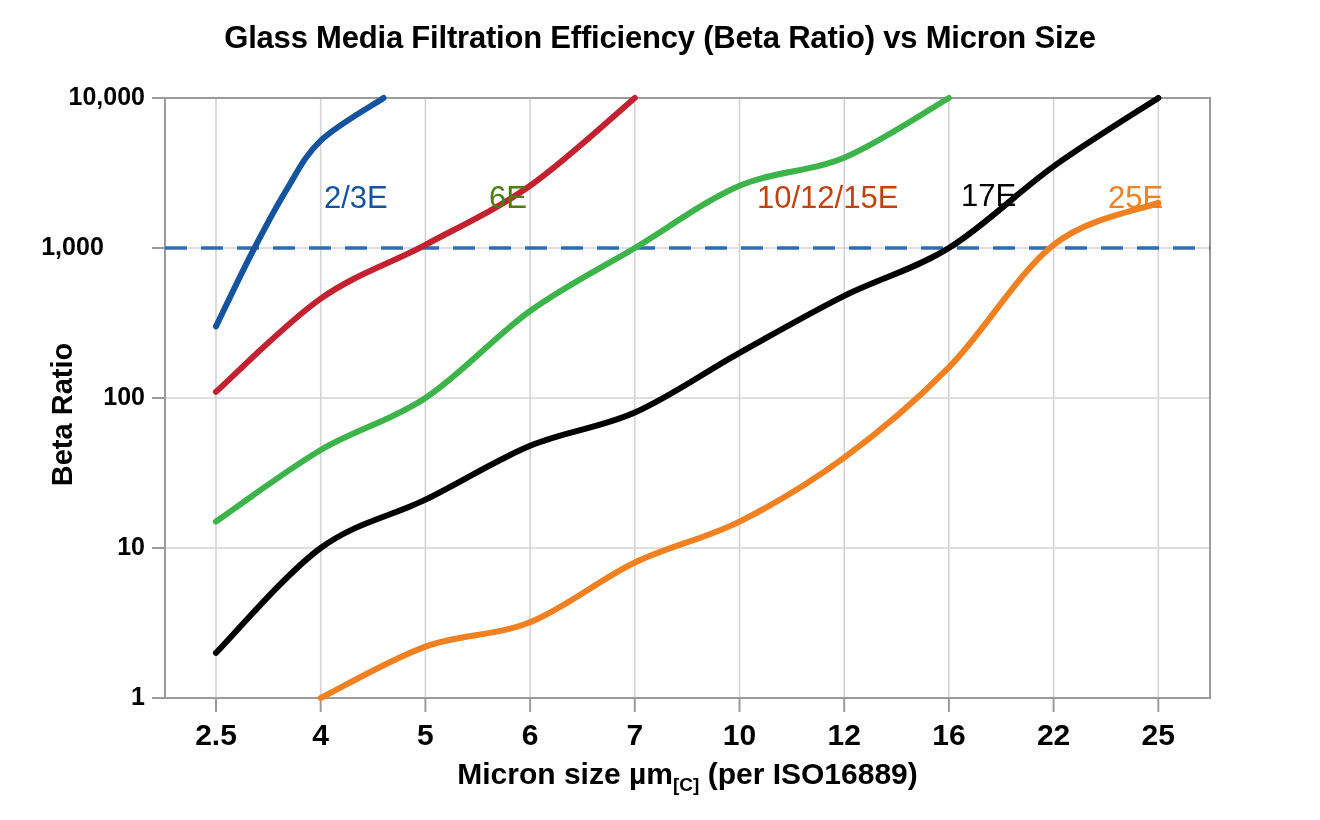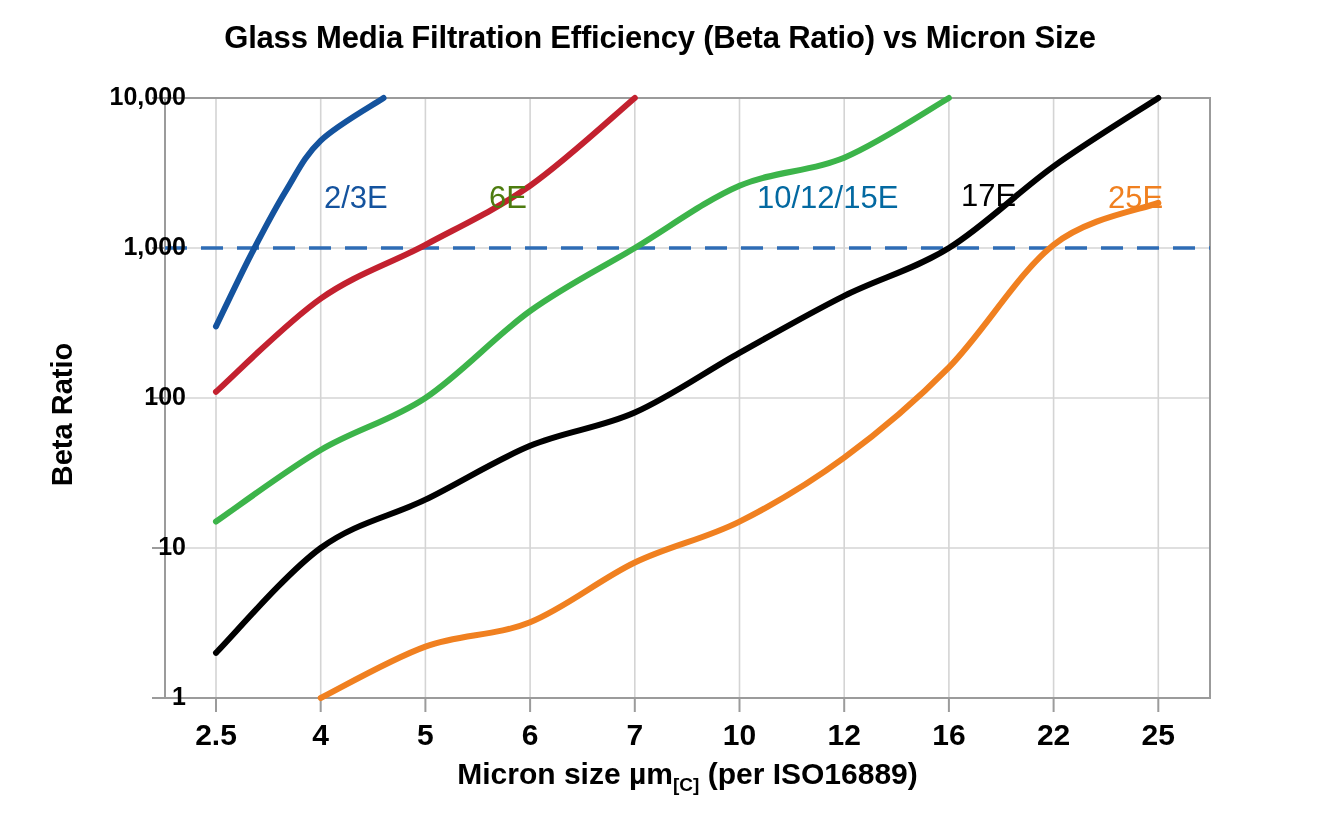--- a/index.html
+++ b/index.html
@@ -36,21 +36,20 @@
     left: 0;
     top: 0;
   }
   .ytick-label {
     position: absolute;
     text-align: right;
     font-size: 25px;
     font-weight: bold;
     color: #000000;
     white-space: nowrap;
-    padding-left: 41px;
   }
   .xtick-label {
     position: absolute;
     text-align: center;
     font-size: 30px;
     font-weight: bold;
     color: #000000;
     white-space: nowrap;
   }
   #ylabel {
@@ -142,39 +141,39 @@
         <path d="M 216.00 521.59 C 233.45 509.66, 285.80 470.62, 320.70 450.02 C 355.60 429.42, 390.50 421.16, 425.40 398.00 C 460.30 374.84, 495.20 336.03, 530.10 311.03 C 565.00 286.03, 599.90 268.88, 634.80 248.00 C 669.70 227.12, 704.60 200.81, 739.50 185.75 C 774.40 170.70, 809.30 172.32, 844.20 157.69 C 879.10 143.07, 931.45 107.95, 948.90 98.00" fill="none" stroke="#3CB44A" stroke-width="6" stroke-linecap="round" stroke-linejoin="round"></path>
         <path d="M 216.00 652.85 C 233.45 635.37, 285.80 573.53, 320.70 548.00 C 355.60 522.47, 390.50 516.70, 425.40 499.67 C 460.30 482.64, 495.20 460.34, 530.10 445.81 C 565.00 431.29, 599.90 428.03, 634.80 412.54 C 669.70 397.04, 704.60 372.30, 739.50 352.85 C 774.40 333.39, 809.30 313.29, 844.20 295.81 C 879.10 278.34, 914.00 269.57, 948.90 248.00 C 983.80 226.43, 1018.70 191.39, 1053.60 166.39 C 1088.50 141.39, 1140.85 109.40, 1158.30 98.00" fill="none" stroke="#000000" stroke-width="6" stroke-linecap="round" stroke-linejoin="round"></path>
         <path d="M 320.70 698.00 C 338.15 689.44, 390.50 659.27, 425.40 646.64 C 460.30 634.01, 495.20 636.24, 530.10 622.23 C 565.00 608.21, 599.90 579.31, 634.80 562.54 C 669.70 545.76, 704.60 539.06, 739.50 521.59 C 774.40 504.11, 809.30 483.39, 844.20 457.69 C 879.10 431.99, 914.00 402.86, 948.90 367.38 C 983.80 331.90, 1018.70 272.24, 1053.60 244.82 C 1088.50 217.40, 1140.85 209.84, 1158.30 202.85" fill="none" stroke="#F08020" stroke-width="6" stroke-linecap="round" stroke-linejoin="round"></path>
       </g>
   </svg>
 
   <div id="ytick-layer">
       <div class="ytick-label" style="left: 0px; width: 145px; top: 682px;">1</div>
       <div class="ytick-label" style="left: 0px; width: 145px; top: 532px;">10</div>
       <div class="ytick-label" style="left: 0px; width: 145px; top: 382px;">100</div>
-      <div class="ytick-label" style="left: 0px; width: 145px; top: 232px;">1,000</div>
+      <div class="ytick-label" style="left: 0px; width: 145px; top: 232px; text-align: center;">1,000</div>
       <div class="ytick-label" style="left: 0px; width: 145px; top: 82px;">10,000</div>
     </div>
   <div id="xtick-layer">
       <div class="xtick-label" style="left: 166px; width: 100px; top: 718px;">2.5</div>
       <div class="xtick-label" style="left: 270.7px; width: 100px; top: 718px;">4</div>
       <div class="xtick-label" style="left: 375.4px; width: 100px; top: 718px;">5</div>
       <div class="xtick-label" style="left: 480.1px; width: 100px; top: 718px;">6</div>
       <div class="xtick-label" style="left: 584.8px; width: 100px; top: 718px;">7</div>
       <div class="xtick-label" style="left: 689.5px; width: 100px; top: 718px;">10</div>
       <div class="xtick-label" style="left: 794.2px; width: 100px; top: 718px;">12</div>
       <div class="xtick-label" style="left: 898.9px; width: 100px; top: 718px;">16</div>
       <div class="xtick-label" style="left: 1003.6px; width: 100px; top: 718px;">22</div>
       <div class="xtick-label" style="left: 1108.3px; width: 100px; top: 718px;">25</div>
     </div>
   <div id="series-label-layer">
       <div class="series-label" style="left: 324px; top: 180px; color: rgb(20, 83, 158);">2/3E</div>
       <div class="series-label" style="left: 489px; top: 180px; color: #4d7c0f;">6E</div>
-      <div class="series-label" style="left: 757px; top: 180px; color: #0369a1;">10/12/15E</div>
+      <div class="series-label" style="left: 757px; top: 180px; color: #c2410c;">10/12/15E</div>
       <div class="series-label" style="left: 961px; top: 178px; color: rgb(0, 0, 0);">17E</div>
       <div class="series-label" style="left: 1072px; top: 180px; color: rgb(240, 128, 32); margin-left: 36px;">25E</div>
     </div>
 
   <div id="ylabel">Beta Ratio</div>
   <div id="xlabel"><span>Micron size µm</span><span class="sub">[C]</span><span> (per ISO16889)</span></div>
 
 </div>
 
 </body></html>

